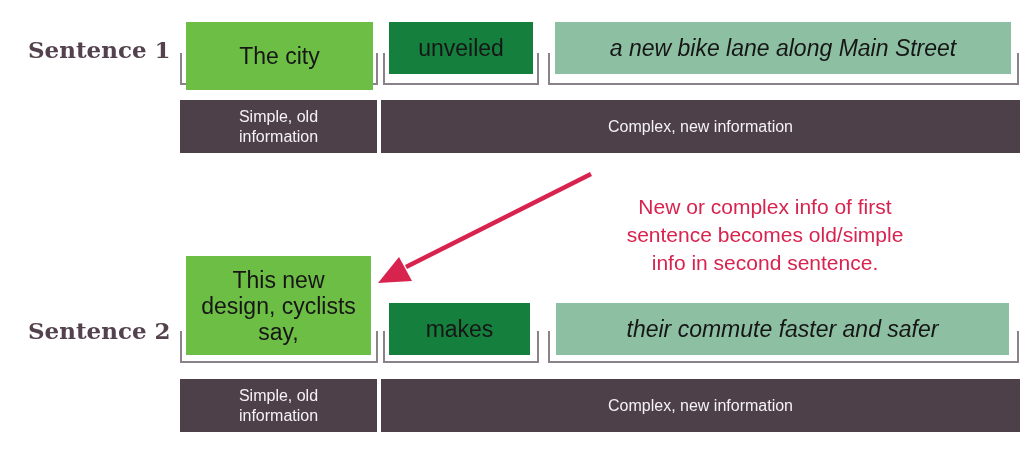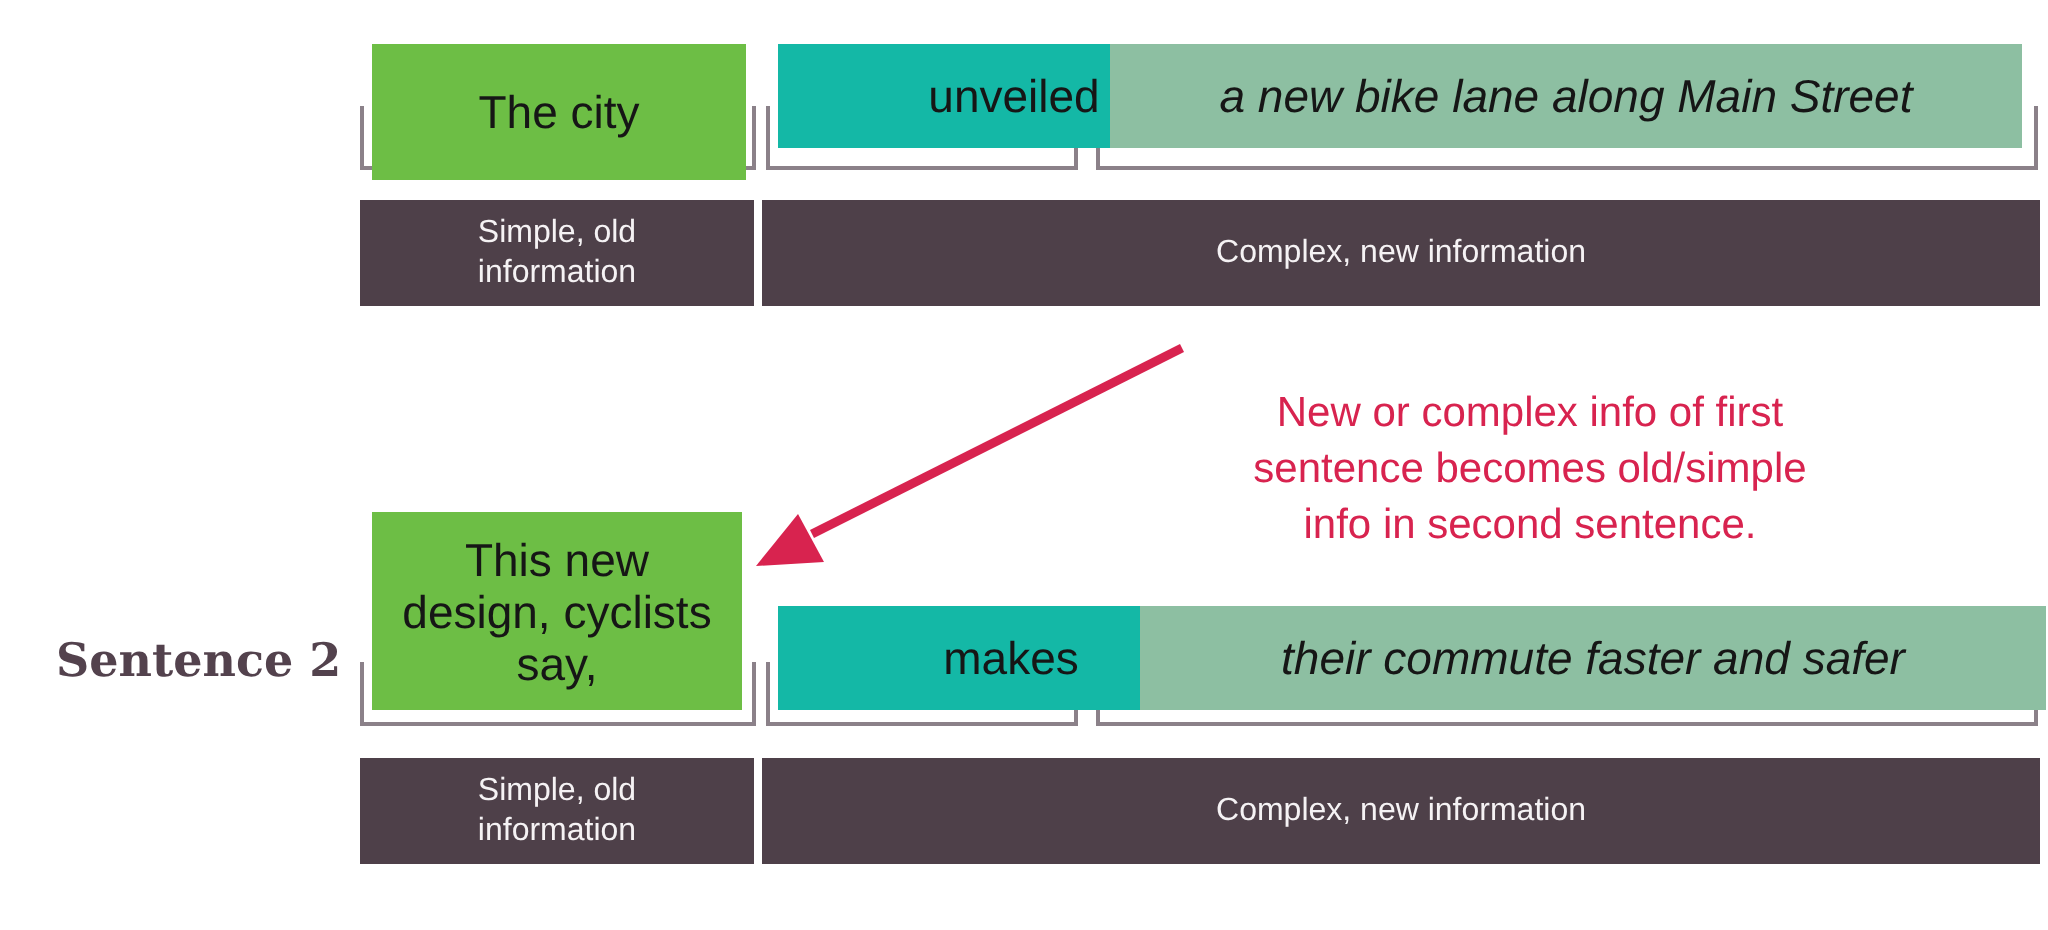--- a/index.html
+++ b/index.html
@@ -27,21 +27,21 @@
     display: flex;
     align-items: center;
     justify-content: center;
     text-align: center;
     color: #161616;
     font-size: 23px;
     line-height: 26px;
     white-space: pre-line;
   }
   .green  { background: #6dbe45; }
-  .salmon { background: #14b8a6; padding-left: 46px; }
+  .salmon { background: #15803d; }
   .sage   { background: #8dbfa2; font-style: italic; }
 
   
   .bracket {
     border-left: 2px solid #8b8189;
     border-right: 2px solid #8b8189;
     border-bottom: 2px solid #8b8189;
     height: 30px;
   }
 
@@ -66,20 +66,21 @@
     text-align: center;
     white-space: pre-line;
   }
   svg.arrow { pointer-events: none; }
 </style>
 </head>
 <body>
 
 <div class="stage">
 
+  <div class="abs heading" style="left:28px; top:36px;">Sentence 1</div>
 
   <div class="abs bracket" style="left:180px; top:53px; width:194px;"></div>
   <div class="abs bracket" style="left:383px; top:53px; width:152px;"></div>
   <div class="abs bracket" style="left:548px; top:53px; width:467px;"></div>
 
   <div class="abs phrase green" style="left:186px; top:22px; width:187px; height:68px;">The city</div>
   <div class="abs phrase salmon" style="left:389px; top:22px; width:144px; height:52px;">unveiled</div>
   <div class="abs phrase sage" style="left:555px; top:22px; width:456px; height:52px;">a new bike lane along Main Street</div>
 
   <div class="abs darkbar" style="left:180px; top:100px; width:197px; height:53px;">
@@ -102,21 +103,21 @@
   <div class="abs heading" style="left:28px; top:317px;">Sentence 2</div>
 
   <div class="abs bracket" style="left:180px; top:331px; width:194px;"></div>
   <div class="abs bracket" style="left:383px; top:331px; width:152px;"></div>
   <div class="abs bracket" style="left:548px; top:331px; width:467px;"></div>
 
   <div class="abs phrase salmon" style="left:389px; top:303px; width:141px; height:52px;">makes</div>
   <div class="abs phrase green" style="left:186px; top:256px; width:185px; height:99px;">This new
 design, cyclists
 say,</div>
-  <div class="abs phrase sage" style="left:556px; top:303px; width:453px; height:52px;margin-left:14px;">their commute faster and safer</div>
+  <div class="abs phrase sage" style="left:556px; top:303px; width:453px; height:52px;">their commute faster and safer</div>
 
   <div class="abs darkbar" style="left:180px; top:379px; width:197px; height:53px;">
     <span class="lefttext">Simple, old
 information</span>
   </div>
   <div class="abs darkbar" style="left:381px; top:379px; width:639px; height:53px;">
     <span>Complex, new information</span>
   </div>
 
 </div>

